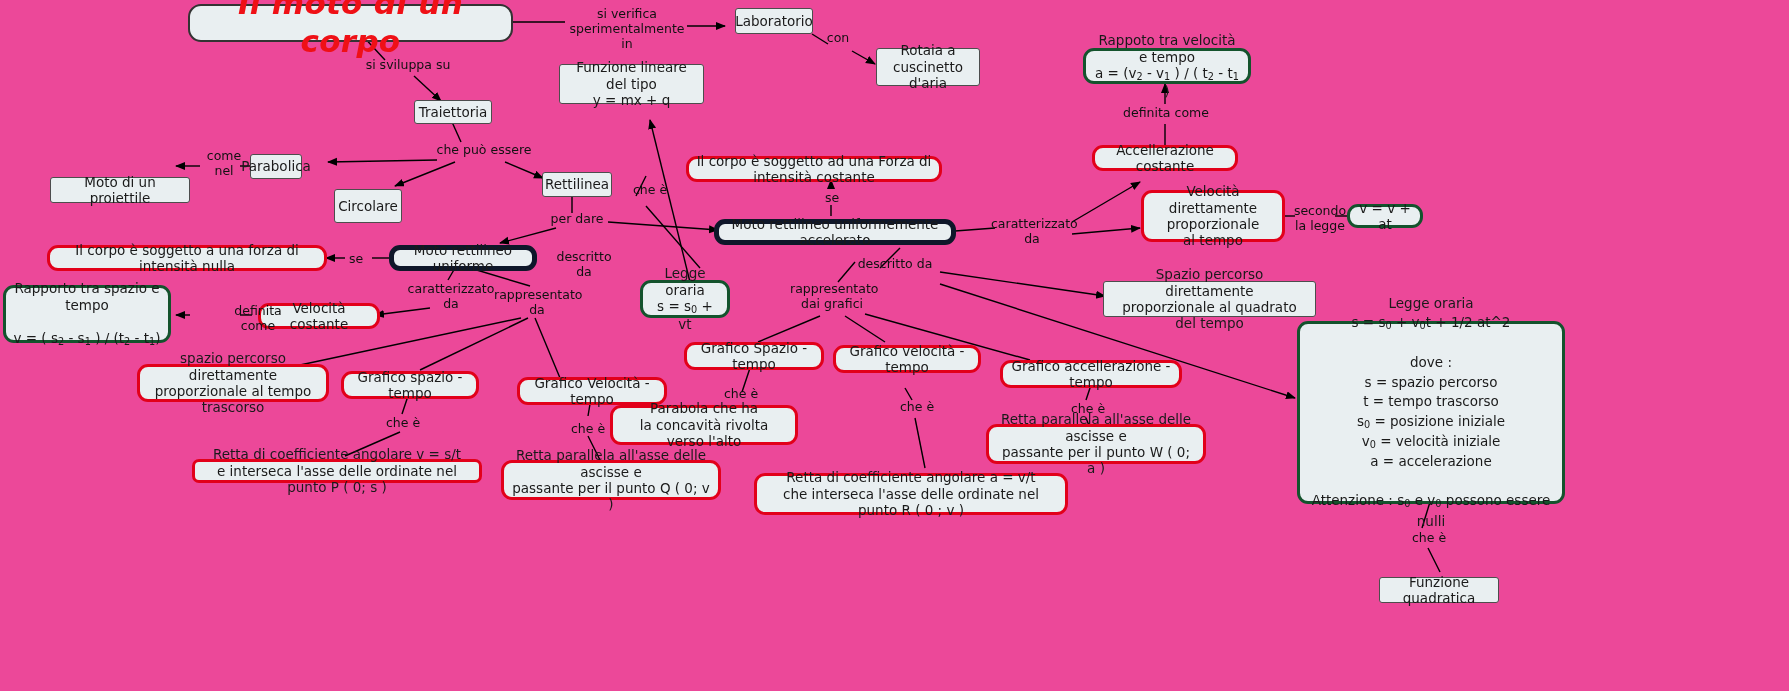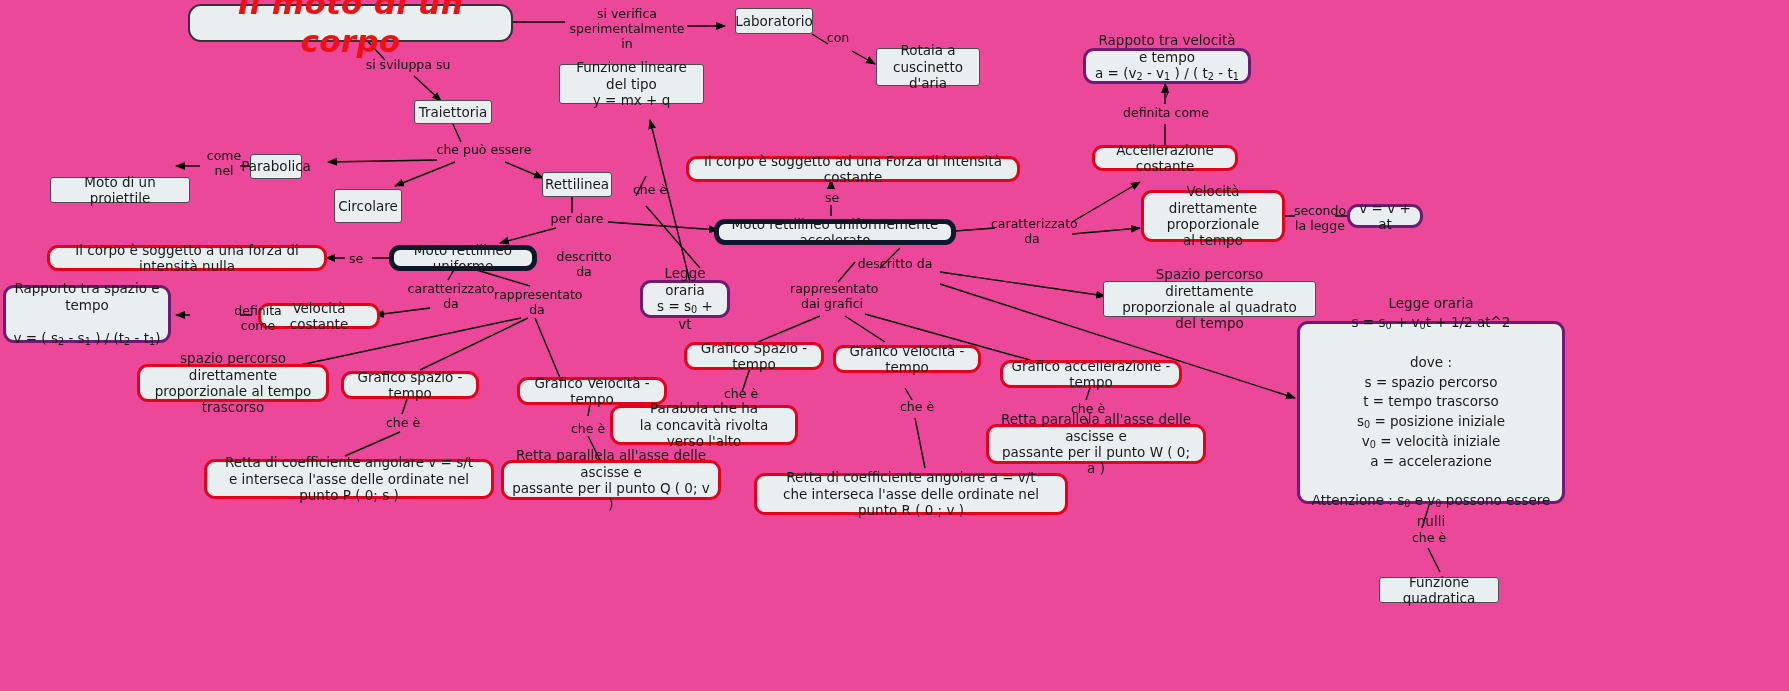--- a/index.html
+++ b/index.html
@@ -4,21 +4,21 @@
 <style>
   html,body{margin:0;padding:0;background:#ffffff;}
   #stage{position:relative;width:1789px;height:691px;background:#ec4899;
          font-family:"DejaVu Sans", sans-serif;overflow:hidden;}
   .node{position:absolute;box-sizing:border-box;background:#e9eff1;
         border:2px solid #4a4a4a;border-radius:9px;
         display:flex;align-items:center;justify-content:center;
         text-align:center;color:#1a1a1a;font-size:13.5px;line-height:1.22;
         padding:3px 7px;white-space:pre-line;}
   .node.red{border:3px solid #e2001a;border-radius:11px;}
-  .node.green{border:3px solid #701a75;border-radius:11px;}
+  .node.green{border:3px solid #14532d;border-radius:11px;}
   .node.blue{border:5px solid #0f172a;border-radius:11px;}
   .node.grey{border:1.6px solid #4d4d4d;border-radius:3px;}
   .node.title{border:2.2px solid #333;border-radius:13px;color:#ef1016;
         font-style:italic;font-weight:bold;font-size:31px;letter-spacing:.3px;}
   .node.bigleg{font-size:13.5px;line-height:1.45;justify-content:center;}
   .lbl{position:absolute;color:#111;font-size:12.5px;line-height:1.2;
        text-align:center;white-space:pre-line;background:transparent;}
   svg.edges{position:absolute;left:0;top:0;width:1789px;height:691px;
             pointer-events:none;}
   sub{font-size:.72em;vertical-align:-0.22em;}
@@ -131,21 +131,21 @@
 
   <div class="node grey" style="left:334px;top:189px;width:68px;height:34px;">Circolare</div>
 
   <div class="node grey" style="left:542px;top:172px;width:70px;height:25px;">Rettilinea</div>
 
   <div class="node grey" style="left:50px;top:153px;width:140px;height:26px;margin-top:24px;">Moto di un proiettile</div>
 
   <div class="node grey" style="left:559px;top:64px;width:145px;height:40px;">Funzione lineare del tipo
 y = mx + q</div>
 
-  <div class="node red" style="left:686px;top:156px;width:334px;height:26px;">Il corpo è soggetto ad una Forza di intensità costante</div>
+  <div class="node red" style="left:686px;top:156px;width:256px;height:26px;">Il corpo è soggetto ad una Forza di intensità costante</div>
 
   <div class="node red" style="left:47px;top:245px;width:280px;height:26px;">Il corpo è soggetto a una forza di intensità nulla</div>
 
   <div class="node blue" style="left:389px;top:245px;width:148px;height:26px;">Moto rettilineo uniforme</div>
 
   <div class="node blue" style="left:714px;top:219px;width:242px;height:26px;">Moto rettilineo uniformemente accelerato</div>
 
   <div class="node green" style="left:1083px;top:48px;width:168px;height:36px;">
     <span>Rappoto tra velocità e tempo<br>a = (v<sub>2</sub> - v<sub>1</sub> ) / ( t<sub>2</sub> - t<sub>1</sub> )</span>
   </div>
@@ -177,21 +177,21 @@
   <div class="node red" style="left:341px;top:371px;width:138px;height:28px;">Grafico spazio - tempo</div>
 
   <div class="node red" style="left:517px;top:377px;width:150px;height:28px;">Grafico Velocità - tempo</div>
 
   <div class="node red" style="left:684px;top:342px;width:140px;height:28px;">Grafico Spazio - tempo</div>
 
   <div class="node red" style="left:833px;top:345px;width:148px;height:28px;">Grafico velocità - tempo</div>
 
   <div class="node red" style="left:1000px;top:360px;width:182px;height:28px;">Grafico accellerazione - tempo</div>
 
-  <div class="node red" style="left:204px;top:459px;width:290px;height:40px;">Retta di coefficiente angolare v = s/t
+  <div class="node red" style="left:192px;top:459px;width:290px;height:24px;border-radius:7px;">Retta di coefficiente angolare v = s/t
 e interseca l'asse delle ordinate nel punto P ( 0; s )</div>
 
   <div class="node red" style="left:501px;top:460px;width:220px;height:40px;">Retta parallela all'asse delle ascisse  e
 passante per il punto Q ( 0; v )</div>
 
   <div class="node red" style="left:610px;top:405px;width:188px;height:40px;">Parabola che ha
 la concavità rivolta verso l'alto</div>
 
   <div class="node red" style="left:754px;top:473px;width:314px;height:42px;">Retta di coefficiente angolare a = v/t
 che interseca l'asse delle ordinate nel punto R ( 0 ; v )</div>

